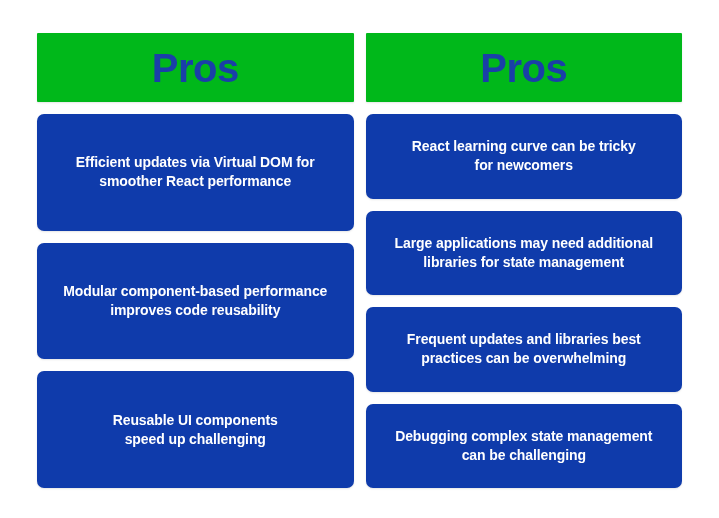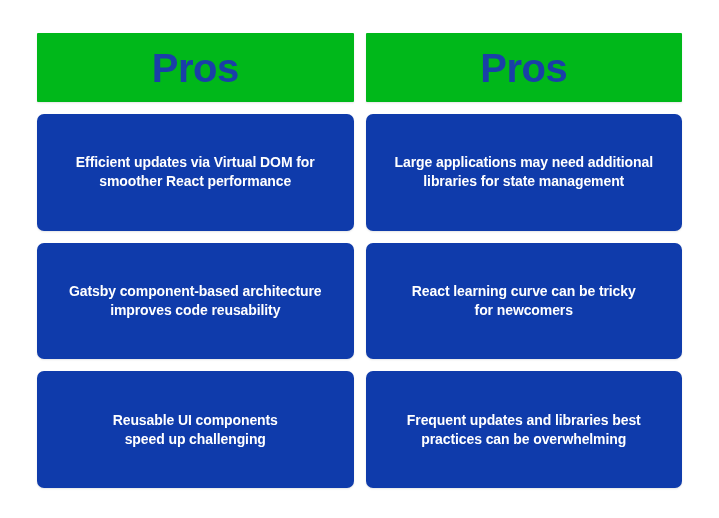--- a/index.html
+++ b/index.html
@@ -82,43 +82,47 @@
   <div class="column">
     <div class="col-header">
       <span class="col-header-label">Pros</span>
     </div>
     <div class="card-list">
       <div class="card">
         <span class="card-text">Efficient updates via Virtual DOM for
 smoother React performance</span>
       </div>
       <div class="card">
-        <span class="card-text">Gatsby component-based architecture
+        <span class="card-text">Modular component-based performance
 improves code reusability</span>
       </div>
       <div class="card">
         <span class="card-text">Reusable UI components
 speed up challenging</span>
       </div>
     </div>
   </div>
 
   <div class="column">
     <div class="col-header">
       <span class="col-header-label">Pros</span>
     </div>
     <div class="card-list">
       <div class="card">
+        <span class="card-text">React learning curve can be tricky
+for newcomers</span>
+      </div>
+      <div class="card">
         <span class="card-text">Large applications may need additional
 libraries for state management</span>
       </div>
       <div class="card">
-        <span class="card-text">React learning curve can be tricky
-for newcomers</span>
+        <span class="card-text">Frequent updates and libraries best
+practices can be overwhelming</span>
       </div>
       <div class="card">
-        <span class="card-text">Frequent updates and libraries best
-practices can be overwhelming</span>
+        <span class="card-text">Debugging complex state management
+can be challenging</span>
       </div>
     </div>
   </div>
 
 </div>
 
 </body></html>

